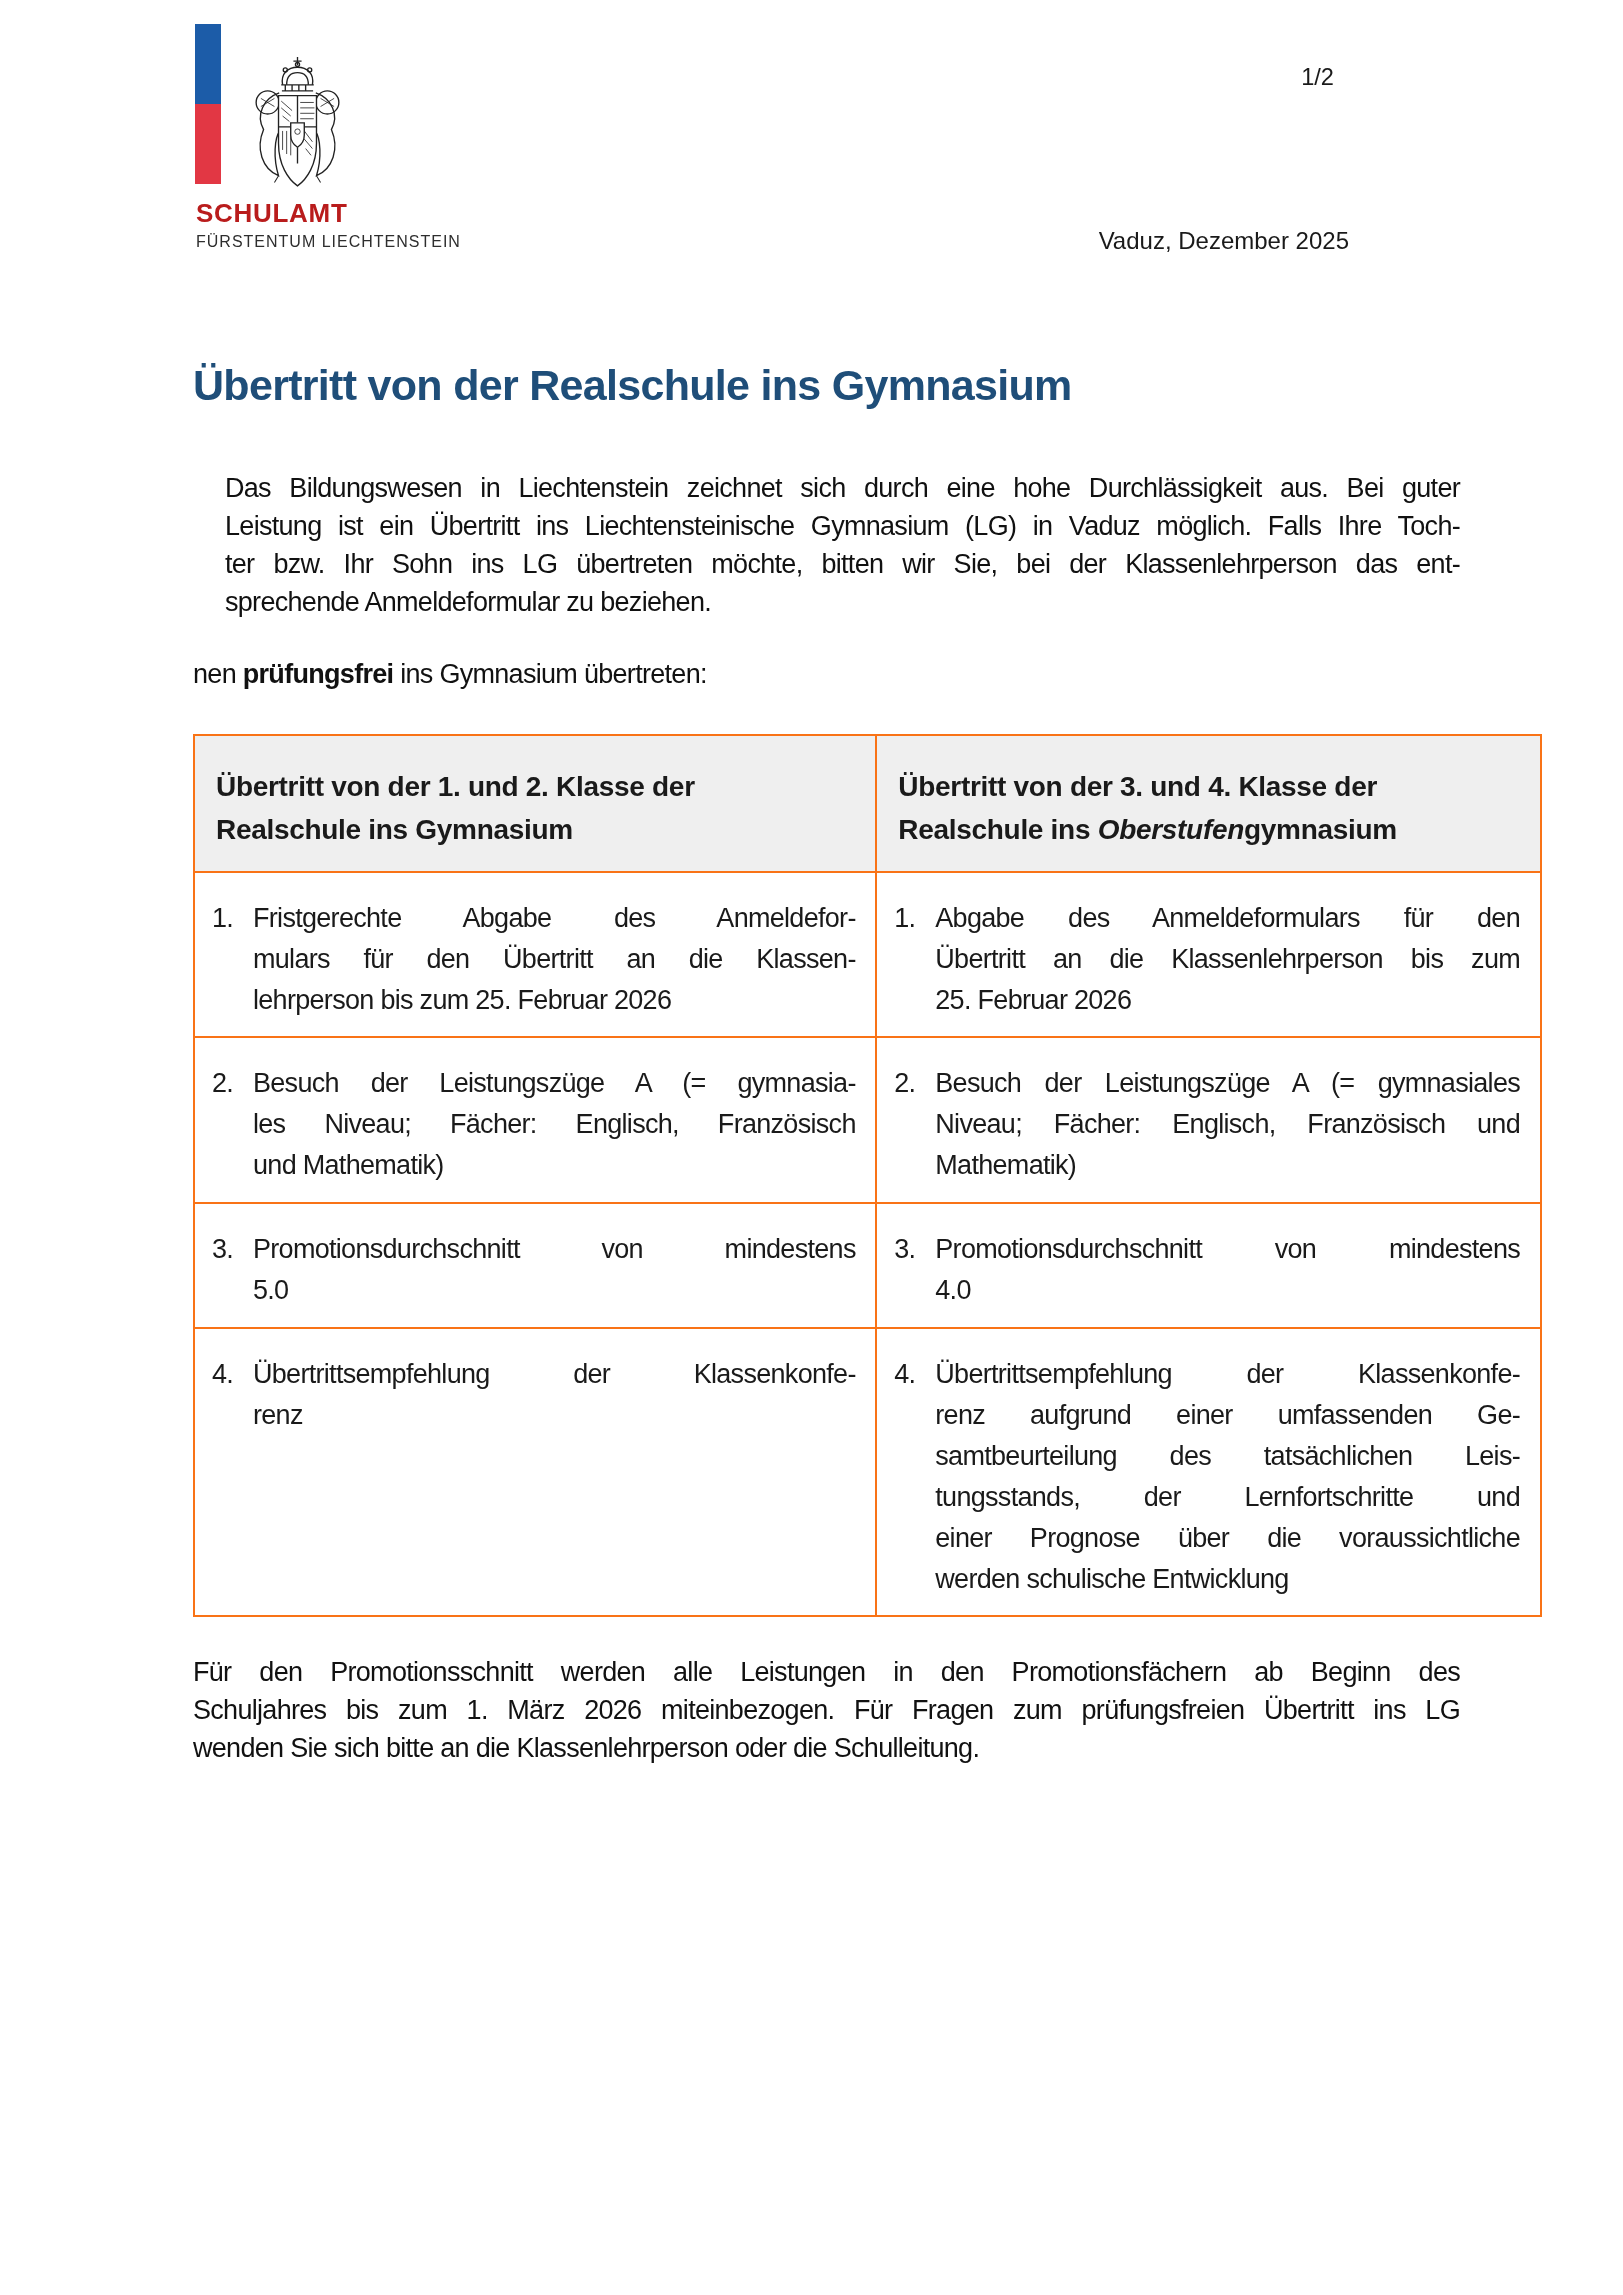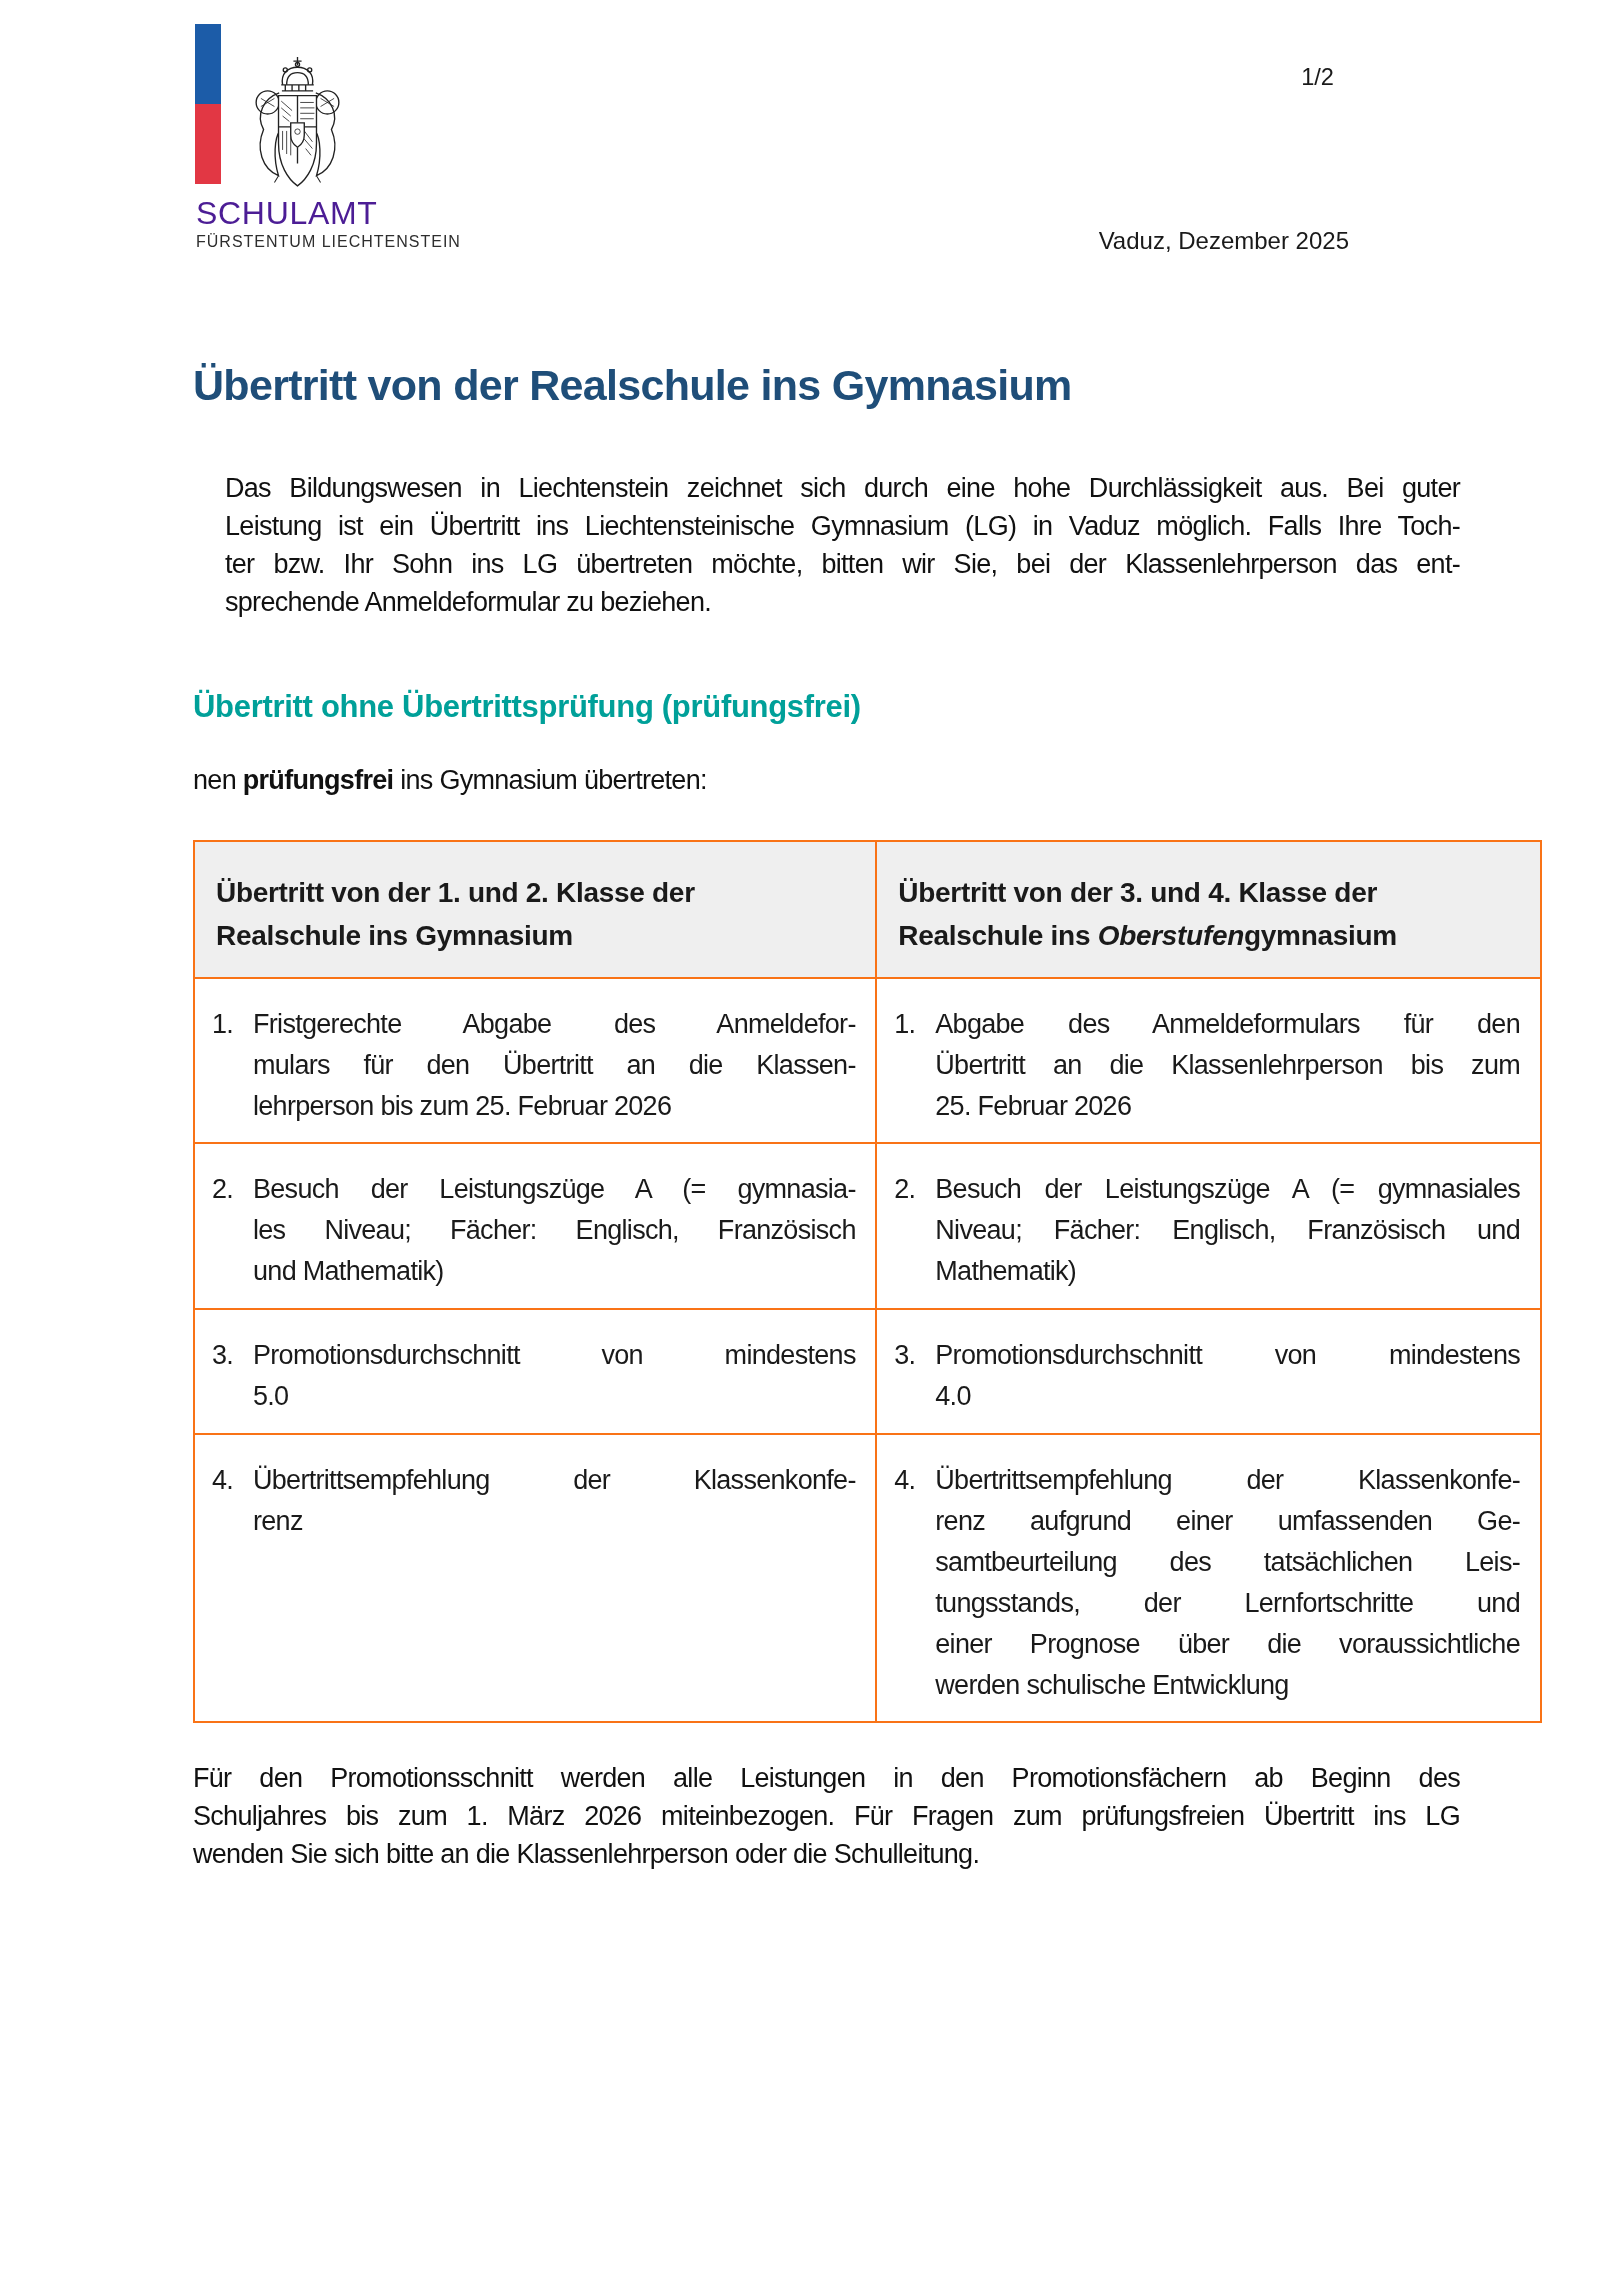--- a/index.html
+++ b/index.html
@@ -15,21 +15,21 @@
     background:#ffffff;
     overflow:hidden;
   }
 
   
   .brandbar { position:absolute; left:195px; top:24px; width:26px; height:161px; }
   .brandbar .blue { height:80px; background:var(--logo-blue,#1c5ca8); }
   .brandbar .red  { height:80px; background:var(--logo-red,#e23744); }
   .crest { position:absolute; left:243px; top:55px; width:109px; height:139px; }
   .logo-text { position:absolute; left:196px; top:200px; white-space:nowrap; }
-  .org1 { font-size:32px; font-weight:400; letter-spacing:0.7px; color:#4c1d95; line-height:27.5px; }
+  .org1 { font-size:26px; font-weight:700; letter-spacing:0.7px; color:#b91c1c; line-height:27.5px; }
   .org2 { font-size:16px; font-weight:400; letter-spacing:1px; color:#2e2e2e; line-height:27.5px; }
   .page-num { position:absolute; top:64px; right:289px; font-size:23.6px; color:#1a1a1a; }
   .dateline { position:absolute; top:227px; right:274px; font-size:24px; color:#1a1a1a; }
 
   
   .content { padding:360px 163px 0 193px; }
 
   h1.doc-title {
     margin:0; padding:0;
     font-size:43px; font-weight:700; letter-spacing:-0.7px;
@@ -133,21 +133,20 @@
 
     <h1 class="doc-title">Übertritt von der Realschule ins Gymnasium</h1>
 
     <div class="para intro jlines">
         <div class="line">Das Bildungswesen in Liechtenstein zeichnet sich durch eine hohe Durchlässigkeit aus. Bei guter</div>
         <div class="line">Leistung ist ein Übertritt ins Liechtensteinische Gymnasium (LG) in Vaduz möglich. Falls Ihre Toch-</div>
         <div class="line">ter bzw. Ihr Sohn ins LG übertreten möchte, bitten wir Sie, bei der Klassenlehrperson das ent-</div>
         <div class="line">sprechende Anmeldeformular zu beziehen.</div>
       </div>
 
-    <h2 class="section-heading">Übertritt ohne Übertrittsprüfung (prüfungsfrei)</h2>
 
     <div class="para lead jlines">
       <div class="line"><span>nen </span><span class="b">prüfungsfrei</span><span> ins Gymnasium übertreten:</span></div>
     </div>
 
     <table class="req-table">
       <thead>
         <tr>
           <th class="hdr">
             <div>

